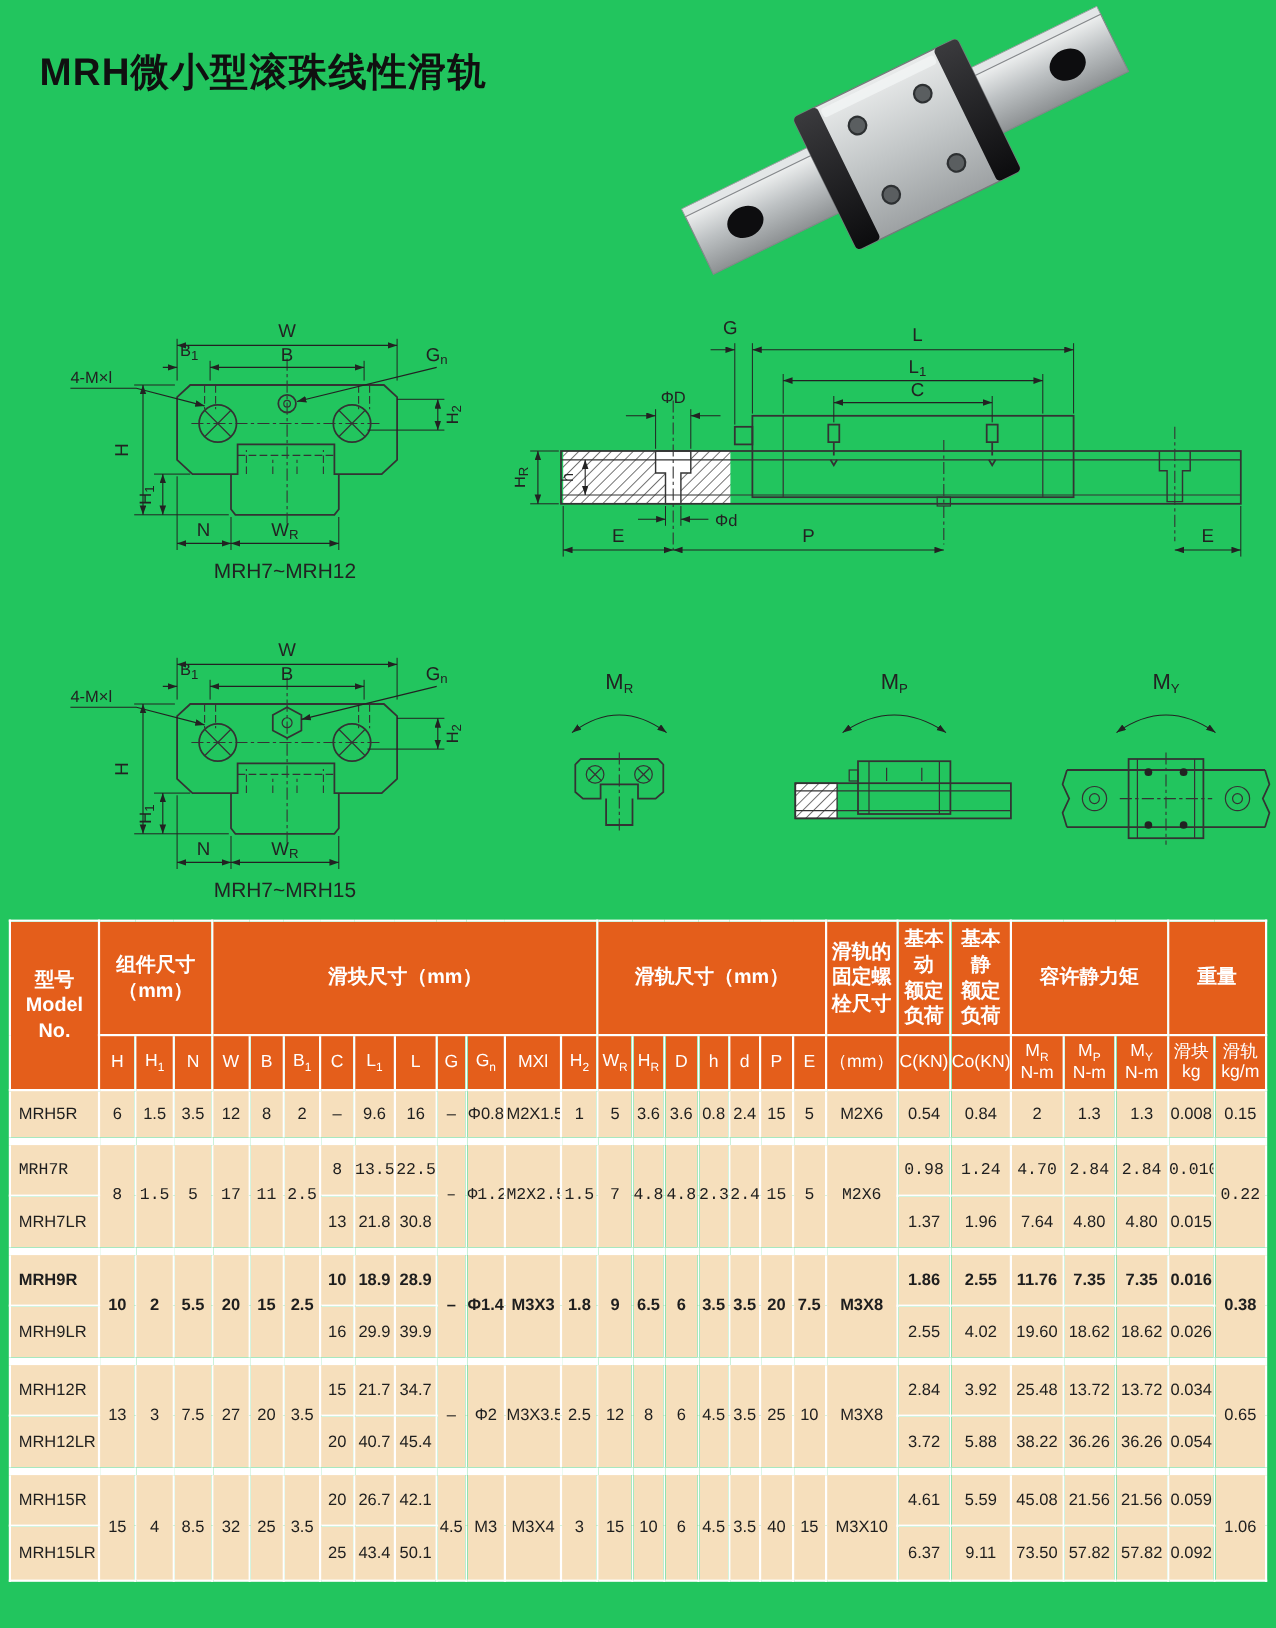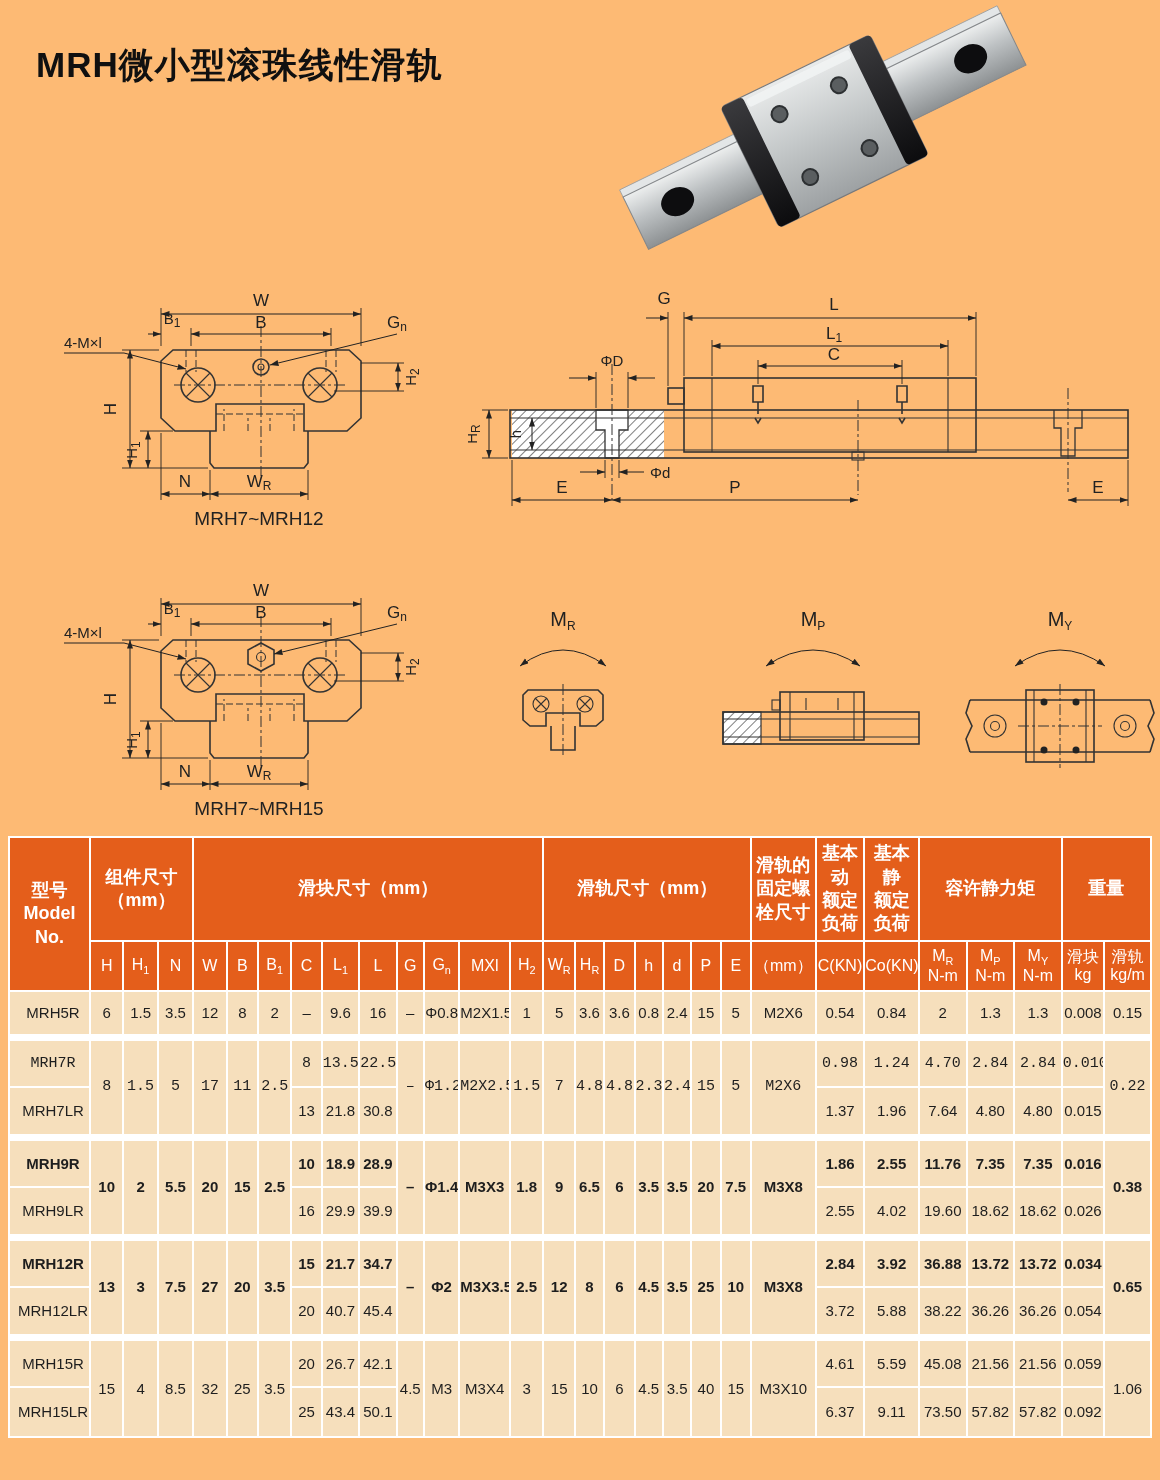--- a/index.html
+++ b/index.html
@@ -1,16 +1,16 @@
 <!DOCTYPE html>
 <html><head>
 <meta charset="utf-8">
 <style>
   html,body{margin:0;padding:0;background:#fff;}
-  .page{position:relative;width:1160px;height:1480px;background:#fdba74;
+  .page{position:relative;width:1160px;height:1480px;background:#22c55e;
         font-family:"Liberation Sans",sans-serif;overflow:hidden;}
   .title{position:absolute;left:36px;top:42px;font-size:35px;font-weight:bold;
          color:#101010;letter-spacing:1px;}
   .photo{position:absolute;left:600px;top:0;width:450px;height:265px;}
   .dia{position:absolute;}
   .d1{left:52px;top:268px;width:400px;height:265px;}
   .d2{left:468px;top:260px;width:692px;height:262px;}
   .d3{left:52px;top:558px;width:400px;height:272px;}
   .d4{left:468px;top:592px;width:692px;height:200px;}
   svg text{fill:#222;font-family:"Liberation Sans",sans-serif;}
@@ -25,21 +25,21 @@
   .cline{fill:none;stroke:#333;stroke-width:1;stroke-dasharray:11 3 3 3;}
   .dim{stroke:#222;stroke-width:1;fill:none;}
   .ext{stroke:#222;stroke-width:0.9;fill:none;}
   .tblwrap{position:absolute;left:8px;top:836px;width:1144px;}
   table{border-collapse:collapse;table-layout:fixed;width:1144px;}
   th,td{border:2px solid #fff;text-align:center;vertical-align:middle;overflow:hidden;padding:0;}
   thead th{background:#E45E1B;color:#fff;}
   tr.hg th{font-size:18px;line-height:1.3;font-weight:bold;}
   tr.hs th{font-size:16px;line-height:1.12;font-weight:normal;padding:4px 0;}
   tbody td{font-size:15px;color:#1e1e1e;background:#F6DFBC;line-height:1.15;}
-  td.model{text-align:center;padding-left:7px;}
+  td.model{text-align:left;padding-left:7px;}
   tr.gs td{border-top:7px solid #fff;}
   sub{font-size:68%;}
 </style>
 </head>
 <body>
 
 <svg width="0" height="0" style="position:absolute">
   <defs>
     <marker id="mE" orient="auto" markerUnits="userSpaceOnUse" markerWidth="11" markerHeight="8" refX="8.5" refY="3">
       <path d="M0,0 L8.5,3 L0,6 Z" fill="#222"></path>
@@ -450,21 +450,21 @@
             <td>16</td>
             <td>29.9</td>
             <td>39.9</td>
             <td>2.55</td>
             <td>4.02</td>
             <td>19.60</td>
             <td>18.62</td>
             <td>18.62</td>
             <td>0.026</td>
           </tr>
-          <tr class="gs" style="height: 50px; font-weight: bold;">
+          <tr class="gs" style="height: 50px;">
             <td class="model">MRH12R</td>
             <td rowspan="2">13</td>
             <td rowspan="2">3</td>
             <td rowspan="2">7.5</td>
             <td rowspan="2">27</td>
             <td rowspan="2">20</td>
             <td rowspan="2">3.5</td>
             <td>15</td>
             <td>21.7</td>
             <td>34.7</td>
@@ -475,21 +475,21 @@
             <td rowspan="2">12</td>
             <td rowspan="2">8</td>
             <td rowspan="2">6</td>
             <td rowspan="2">4.5</td>
             <td rowspan="2">3.5</td>
             <td rowspan="2">25</td>
             <td rowspan="2">10</td>
             <td rowspan="2">M3X8</td>
             <td>2.84</td>
             <td>3.92</td>
-            <td>36.88</td>
+            <td>25.48</td>
             <td>13.72</td>
             <td>13.72</td>
             <td>0.034</td>
             <td rowspan="2">0.65</td>
           </tr>
           <tr style="height: 50px;">
             <td class="model">MRH12LR</td>
             <td>20</td>
             <td>40.7</td>
             <td>45.4</td>

